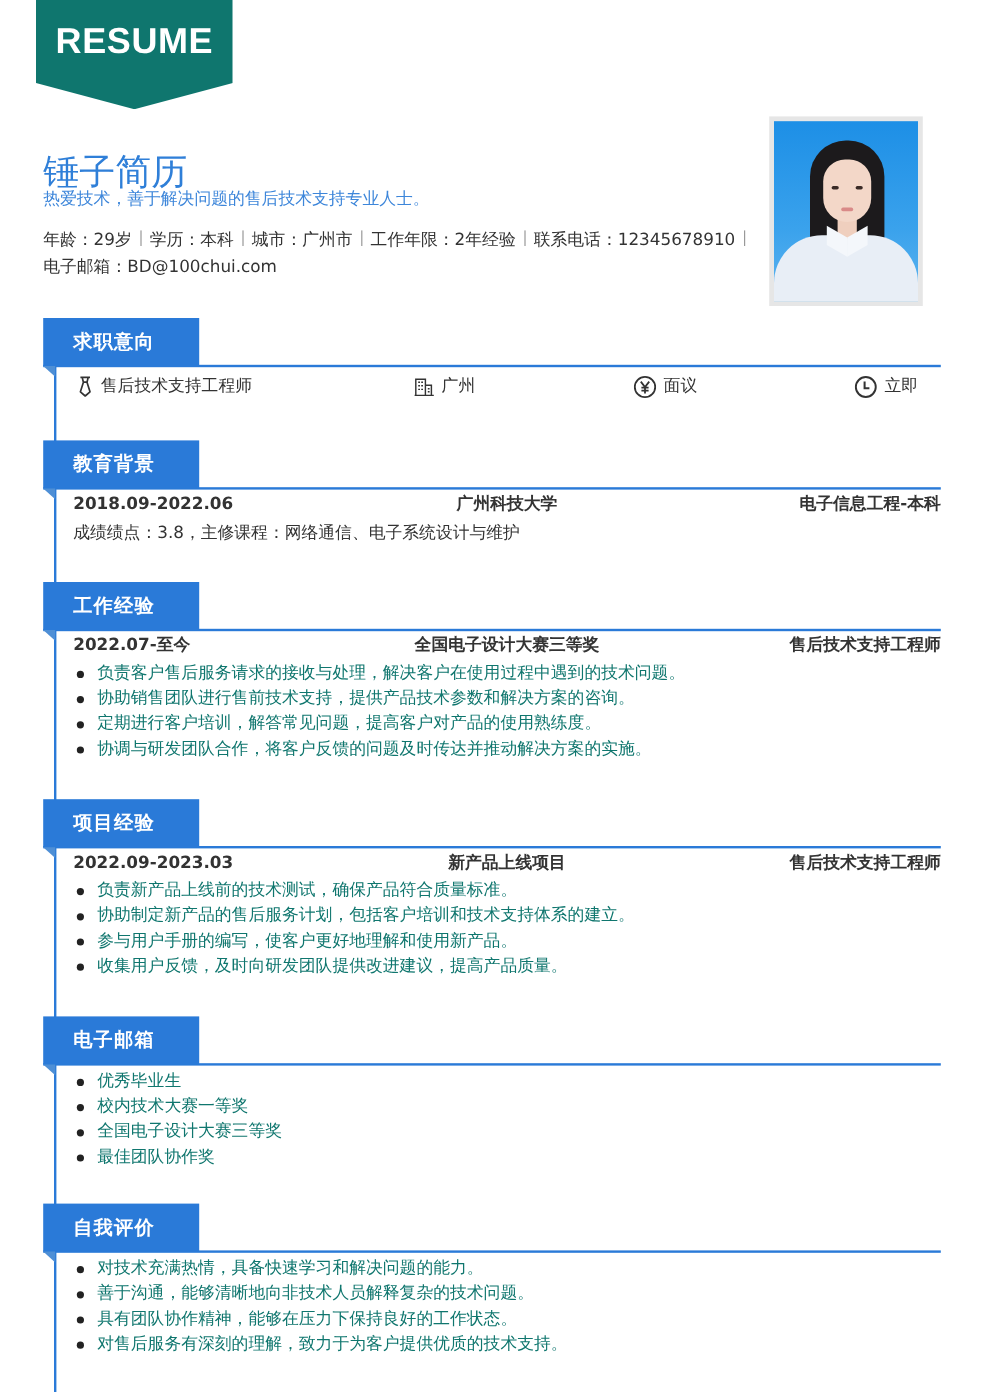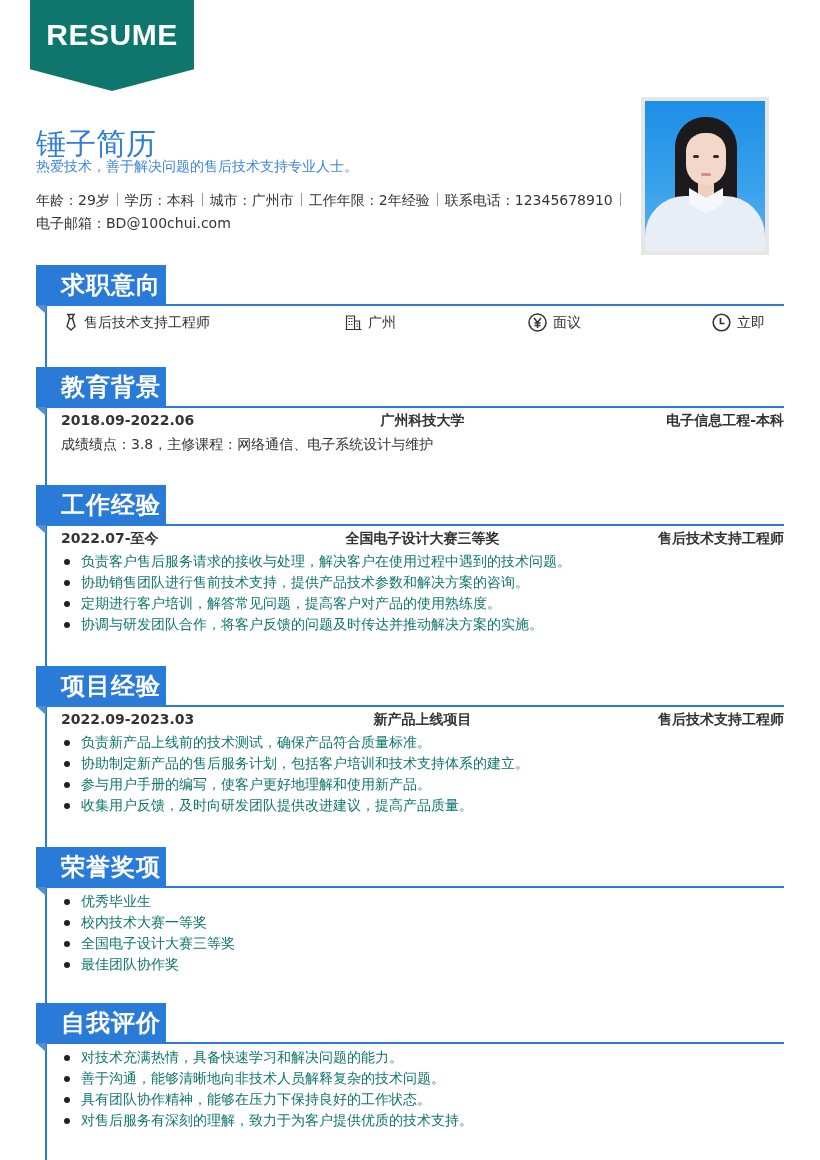--- a/index.html
+++ b/index.html
@@ -28,21 +28,21 @@
   .photo .lip { position: absolute; left: 56px; top: 72px; width: 10px; height: 3px; background: #d98a88; border-radius: 3px; }
   .photo .neck { position: absolute; left: 53px; top: 80px; width: 16px; height: 18px; background: #efcfbe; }
   .photo .shirt { position: absolute; left: 0; top: 95px; width: 120px; height: 60px; background: #e8eef6; border-radius: 40px 40px 0 0; }
   .photo .collar-l { position: absolute; left: 44px; top: 92px; width: 17px; height: 16px; background: #f4f7fb; transform: skewY(30deg); }
   .photo .collar-r { position: absolute; left: 61px; top: 92px; width: 17px; height: 16px; background: #f4f7fb; transform: skewY(-30deg); }
 
   .vline { position: absolute; left: 45px; top: 305px; width: 2px; height: 855px; background: #2a7ad8; }
 
   .section { position: absolute; left: 36px; width: 748px; }
   .sec-head { position: relative; height: 42px; }
-  .sec-tab { position: absolute; left: 0; top: 0; width: 130px; height: 40px; background: #2a7ad8; color: #fff; font-size: 24px; font-weight: bold; line-height: 40px; padding-left: 25px; letter-spacing: 1px; }
+  .sec-tab { position: absolute; left: 0; top: 0; width: 130px; height: 40px; background: #2a7ad8; color: #fff; font-size: 16px; font-weight: bold; line-height: 40px; padding-left: 25px; letter-spacing: 1px; }
   .sec-rule { position: absolute; left: 0; top: 39px; width: 748px; height: 2px; background: #2a7ad8; }
   .sec-fold { position: absolute; left: 0; top: 40px; width: 0; height: 0; border-top: 9px solid #4e8fd6; border-left: 10px solid transparent; }
 
   .sec-body { padding-left: 25px; font-size: 14px; color: #333; }
 
   .intent-row { position: relative; height: 30px; margin-top: 4px; }
   .intent-item { position: absolute; top: 0; display: flex; align-items: center; font-size: 14px; line-height: 22px; white-space: nowrap; }
   .intent-item svg { margin-right: 6px; }
 
   .row3 { position: relative; height: 22px; font-weight: bold; font-size: 14px; line-height: 22px; color: #333; }
@@ -176,21 +176,21 @@
       <li>协助制定新产品的售后服务计划，包括客户培训和技术支持体系的建立。</li>
       <li>参与用户手册的编写，使客户更好地理解和使用新产品。</li>
       <li>收集用户反馈，及时向研发团队提供改进建议，提高产品质量。</li>
     </ul>
   </div>
 </div>
 
 <div class="section" style="top:847px">
   <div class="sec-head">
     <div class="sec-rule"></div>
-    <div class="sec-tab">荣誉奖项</div>
+    <div class="sec-tab">电子邮箱</div>
     <div class="sec-fold"></div>
   </div>
   <div class="sec-body">
     <ul class="bul">
       <li>优秀毕业生</li>
       <li>校内技术大赛一等奖</li>
       <li>全国电子设计大赛三等奖</li>
       <li>最佳团队协作奖</li>
     </ul>
   </div>

